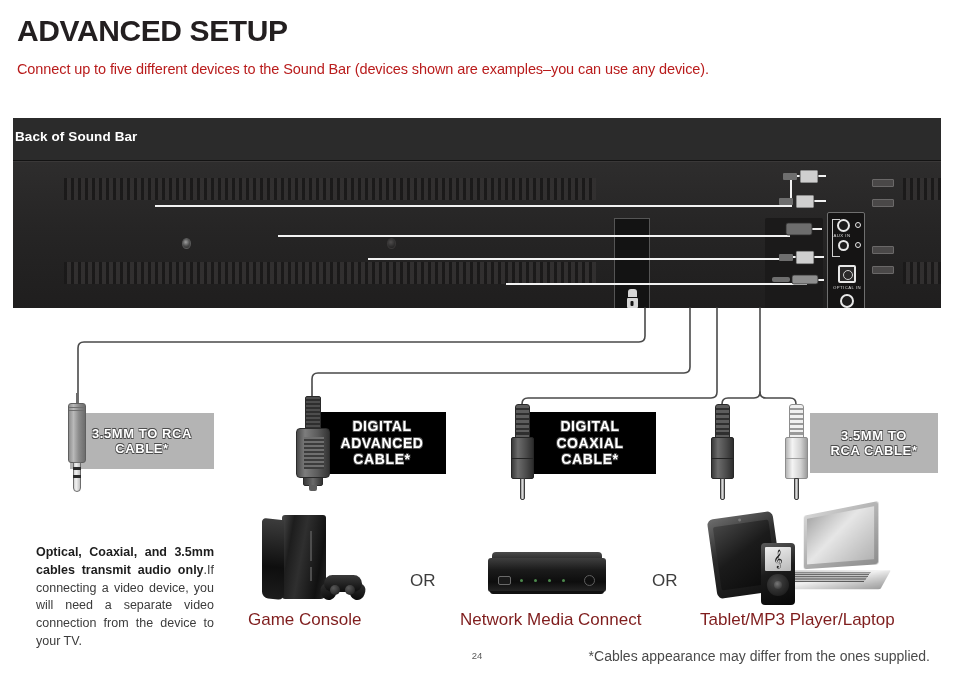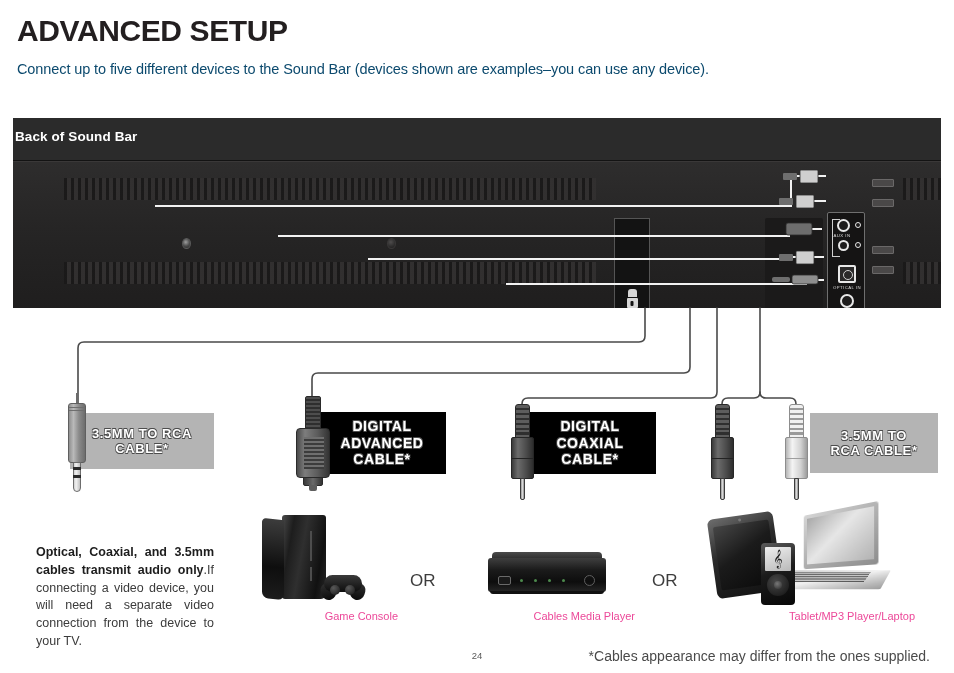--- a/index.html
+++ b/index.html
@@ -12,21 +12,21 @@
   .page { position: relative; width: 954px; height: 673px; background: #fff; }
 
   
   .page-title {
     position: absolute; left: 17px; top: 14px;
     font-size: 30px; font-weight: bold; letter-spacing: -0.4px;
     color: #231f20;
   }
   .page-intro {
     position: absolute; left: 17px; top: 61px;
-    font-size: 14.5px; color: #0c4a6e; letter-spacing: -0.1px;
+    font-size: 14.5px; color: #b91c1c; letter-spacing: -0.1px;
   }
 
   
   .panel {
     position: absolute; left: 13px; top: 118px;
     width: 928px; height: 190px;
     background: #1b1b1b;
     overflow: hidden;
   }
   .panel-topbar {
@@ -223,22 +223,22 @@
     position: absolute; left: 36px; top: 514px; width: 178px;
     font-size: 12.5px; line-height: 1.42; color: #3b3b3b;
     text-align: justify; text-justify: inter-word; margin-top: 30px;
   }
   .note-block b { color: #1d1d1d; font-weight: bold; }
 
   .or-label {
     position: absolute; font-size: 17px; color: #3c3c3c;
   }
   .device-caption {
-    position: absolute; font-size: 11px; color: #ec4899;
-    text-align: right; white-space: nowrap;
+    position: absolute; font-size: 17px; color: #7f1d1d;
+    text-align: left; white-space: nowrap;
   }
   .page-num {
     position: absolute; left: 0; top: 650px; width: 954px; text-align: center;
     font-size: 9.5px; color: #5a5a5a;
   }
   .footnote {
     position: absolute; right: 24px; top: 648px;
     font-size: 14px; color: #4a4a4a;
   }
 
@@ -537,21 +537,21 @@
     <div class="nmp-body">
       <div class="nmp-disp"></div>
       <div class="nmp-led" style="left:32px;"></div>
       <div class="nmp-led" style="left:46px;"></div>
       <div class="nmp-led" style="left:60px;"></div>
       <div class="nmp-led" style="left:74px;"></div>
       <div class="nmp-pwr"></div>
     </div>
     <div class="nmp-base"></div>
   </div>
-  <div class="device-caption" style="left:460px; top:610px; width:175px;">Cables Media Player</div>
+  <div class="device-caption" style="left:460px; top:610px; width:175px;">Network Media Connect</div>
 
   <div class="or-label" style="left:652px; top:571px;">OR</div>
 
   <div class="dev" style="left:706px; top:503px; width:186px; height:104px;">
     <div class="laptop-screen"></div>
     <div class="laptop-base">
         <div class="laptop-keys"></div>
       </div>
     <div class="tablet">
       <div class="tablet-cam"></div>

